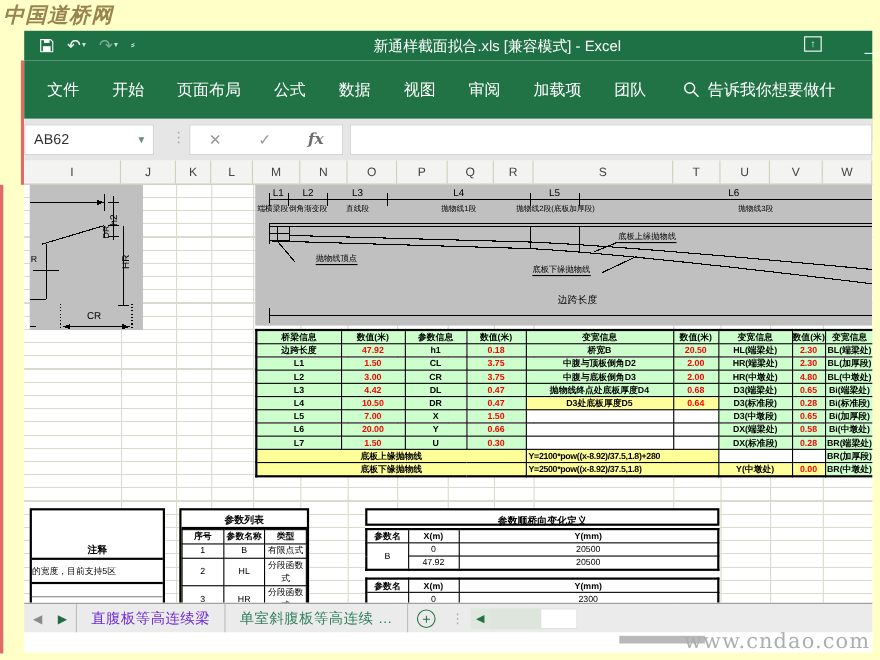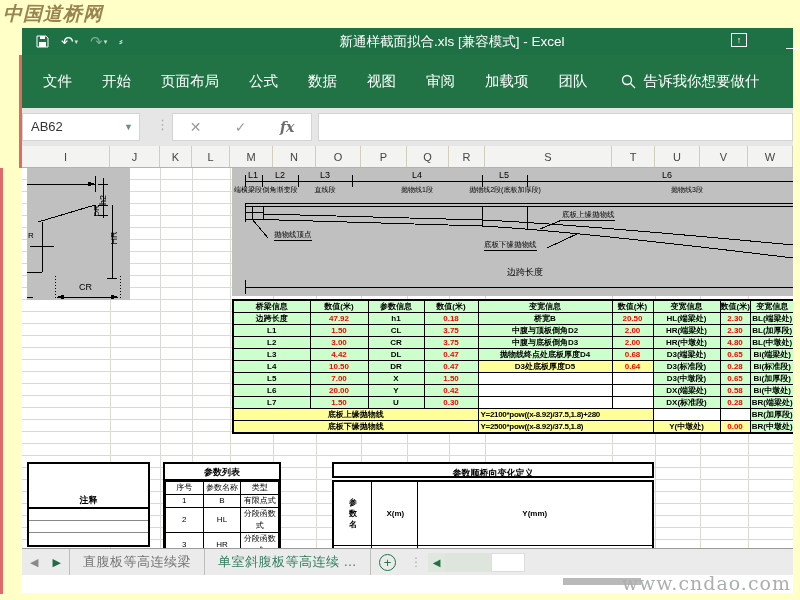--- a/index.html
+++ b/index.html
@@ -74,32 +74,32 @@
 
   
   .notes { position:absolute; left:5px; top:294px; width:123px; border:2px solid #000; background:#fff; }
   .notes .nt { height:17px; border-bottom:2px solid #000; font-size:9px; font-weight:bold; text-align:center; line-height:17px;margin-top:28px; }
   .notes .nx { height:22px; border-bottom:2px solid #000; font-size:8px; line-height:22px; white-space:nowrap; overflow:hidden; }
   .notes .ne { height:12px; border-bottom:1px solid #888; }
   .plist { position:absolute; left:141px; top:294px; width:118px; background:#fff; border:2px solid #000; }
   .plist .pt { height:17px; border-bottom:2px solid #000; font-size:9px; font-weight:bold; text-align:center; line-height:17px; }
   .plist table { width:100%; }
   .plist td { border:1px solid #000; font-size:8px; height:12px; text-align:center; line-height:12px; padding:0; }
-  .plist .phd td { font-weight:normal; }
+  .plist .phd td { font-weight:bold; }
   .pdef { position:absolute; left:310px; top:294px; width:322px; background:#fff; }
   .pdef .pt { border:2px solid #000; height:16px; font-size:9px; font-weight:bold; text-align:center; line-height:18px; }
   .pdef table { width:100%; border:2px solid #000; margin-top:2px; }
-  .pdef td { border:1px solid #000; font-size:8px; height:11px; text-align:center; line-height:11px; padding:15px; }
+  .pdef td { border:1px solid #000; font-size:8px; height:11px; text-align:center; line-height:11px; padding:0; }
   .pdef .phd td { font-weight:bold; }
 
   
   .tabbar { position:absolute; left:0; top:520px; width:100%; height:27px; background:#ebebeb;
             border-top:1px solid #9a9a9a; display:flex; align-items:stretch; font-size:13px; }
   .nav { display:flex; align-items:center; padding:0 8px; gap:14px; font-size:11px; }
-  .stab { display:flex; align-items:center; padding:0 13px; border-right:1px solid #bdbdbd; color:#737373;
+  .stab { display:flex; align-items:center; padding:0 13px; border-right:1px solid #bdbdbd; color:#6d28d9;
           white-space:nowrap; letter-spacing:0.5px; }
   .stab.first { border-left:1px solid #bdbdbd; }
   .stab.active { background:#fff; color:#217346; font-weight:bold; border-bottom:2px solid #217346; }
   .addsheet { width:17px; height:17px; border:1px solid #217346; border-radius:50%; color:#217346;
               font-size:13px; line-height:15px; text-align:center; align-self:center; margin:0 8px; }
   .tdots { align-self:center; color:#aaa; font-size:12px; margin:0 6px; }
   .hscroll { align-self:center; display:flex; align-items:center; height:19px; }
   .hs-btn { width:17px; height:19px; background:#dfe7df; color:#217346; font-size:10px; text-align:center; line-height:19px; }
   .hs-track { width:46px; height:19px; background:#dde5dd; }
   .hs-white { width:34px; height:19px; background:#fff; border:1px solid #ddd; }
@@ -280,21 +280,21 @@
       <div class="seg" style="left:93px; top:2px;">L3</div>
       <div class="seg" style="left:185px; top:2px;">L4</div>
       <div class="seg" style="left:272px; top:2px;">L5</div>
       <div class="seg" style="left:435px; top:2px;">L6</div>
       <div class="segname" style="left:16px; top:17px;">端横梁段</div>
       <div class="segname" style="left:48px; top:17px;">倒角渐变段</div>
       <div class="segname" style="left:93px; top:17px;">直线段</div>
       <div class="segname" style="left:185px; top:17px;">抛物线1段</div>
       <div class="segname" style="left:273px; top:17px;">抛物线2段(底板加厚段)</div>
       <div class="segname" style="left:455px; top:17px;">抛物线3段</div>
-      <div class="ann" style="left:42px; top:62px;">抛物线顶点</div>
+      <div class="ann" style="left:55px; top:62px;">抛物线顶点</div>
       <div class="ann" style="left:330px; top:42px;">底板上缘抛物线</div>
       <div class="ann" style="left:252px; top:72px;">底板下缘抛物线</div>
       <div class="ann2" style="left:275px; top:98px;">边跨长度</div>
     </div>
 
     <table class="maintbl" id="maintbl">
       <colgroup>
         <col style="width:77px">
           <col style="width:58px">
           <col style="width:56px">
@@ -380,21 +380,21 @@
             <td class="w"></td>
             <td class="w"></td>
             <td class="g">D3(中墩段)</td>
             <td class="v">0.65</td>
             <td class="g">Bi(加厚段)</td>
           </tr>
           <tr>
             <td class="g">L6</td>
             <td class="v">20.00</td>
             <td class="g">Y</td>
-            <td class="v">0.42</td>
+            <td class="v">0.66</td>
             <td class="w"></td>
             <td class="w"></td>
             <td class="g">DX(端梁处)</td>
             <td class="v">0.58</td>
             <td class="g">Bi(中墩处)</td>
           </tr>
           <tr>
             <td class="g">L7</td>
             <td class="v">1.50</td>
             <td class="g">U</td>
@@ -417,20 +417,21 @@
             <td class="f" colspan="2">Y=2500*pow((x-8.92)/37.5,1.8)</td>
             <td class="y">Y(中墩处)</td>
             <td class="r">0.00</td>
             <td class="g">BR(中墩处)</td>
           </tr>
         </tbody>
     </table>
 
     <div class="notes">
       <div class="nt">注释</div>
+      <div class="nx">的宽度，目前支持5区</div>
       <div class="ne"></div>
       <div class="ne"></div>
       <div class="ne" style="border-bottom:none;"></div>
     </div>
 
     <div class="plist">
       <div class="pt">参数列表</div>
       <table style="width:100%;">
           <tbody id="plist-body">
             <tr class="phd">

